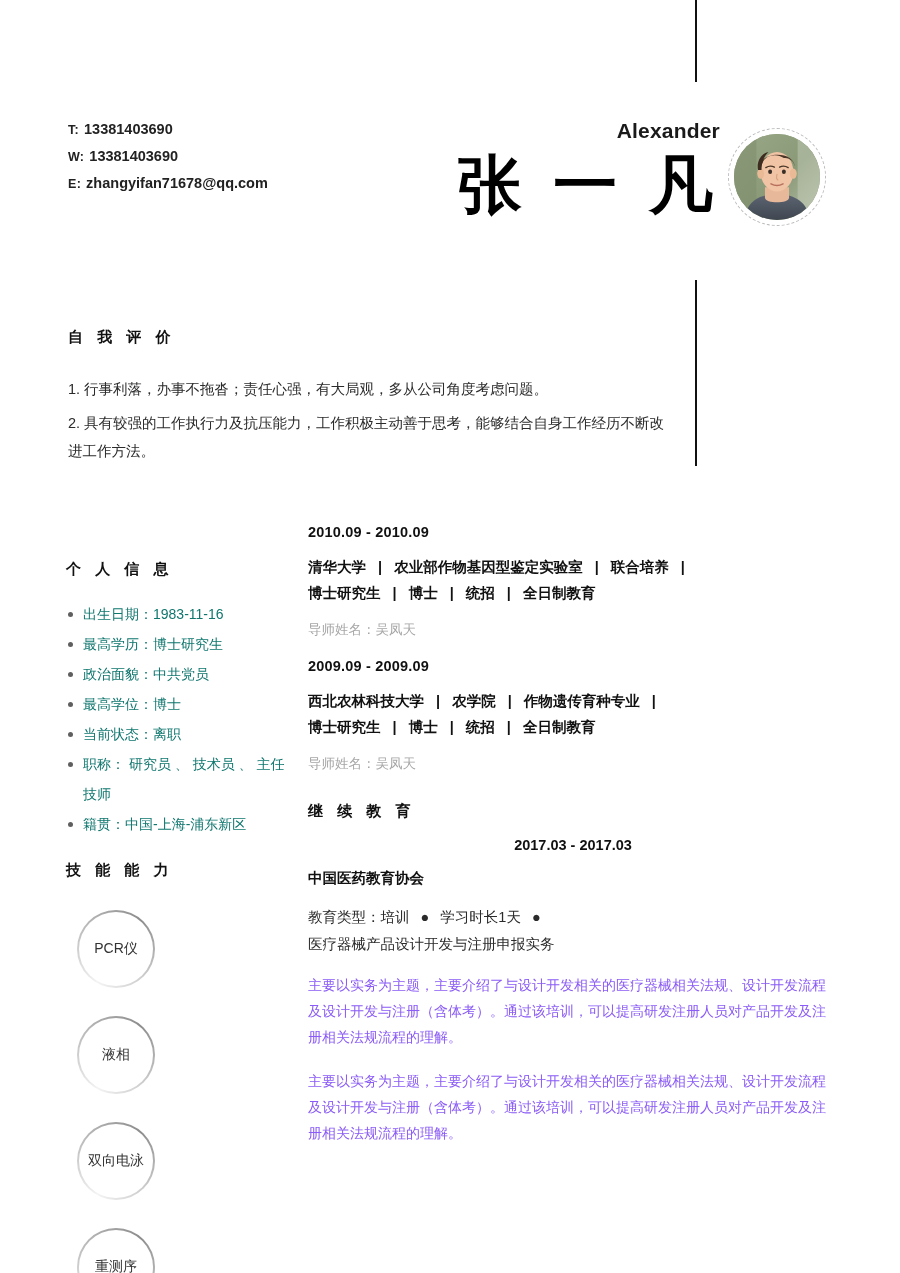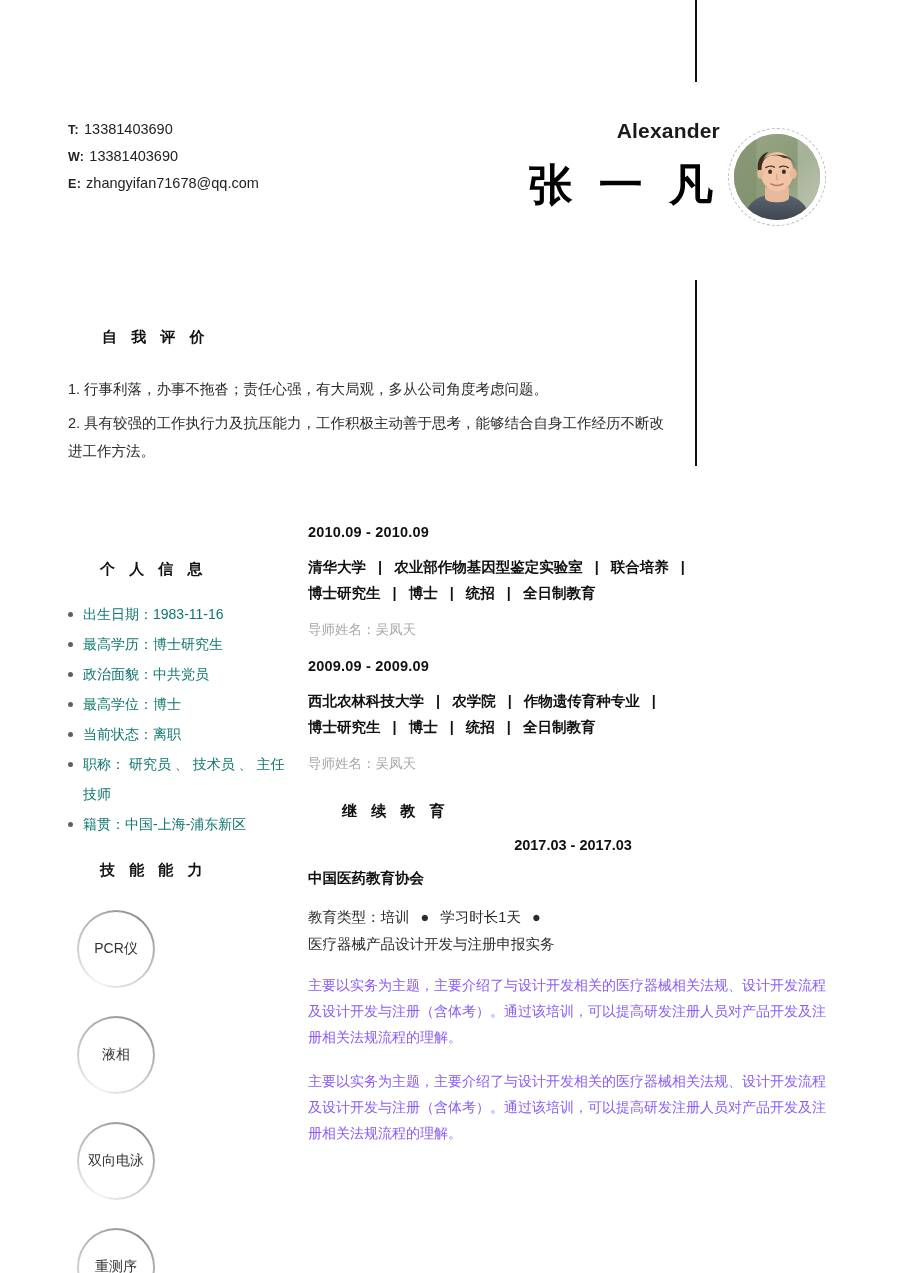--- a/index.html
+++ b/index.html
@@ -24,52 +24,51 @@
 
   .contact { position: absolute; left: 68px; top: 116px; }
   .contact-row {
     display: flex; align-items: baseline;
     font-size: 14.5px; line-height: 26px; color: #222;
   }
   .contact-label {
     font-weight: bold; font-size: 12.5px; margin-right: 5px;
     letter-spacing: .3px;
   }
-  .contact-value { font-size: 14.5px; }
+  .contact-value { font-size: 14.5px; font-weight: bold; }
 
   .nameblock {
     position: absolute; left: 430px; top: 104px; width: 290px;
     text-align: right;
     margin-top: 12px;
   }
   .name-en {
     font-size: 21px; font-weight: bold; color: #1a1a1a;
     letter-spacing: .2px; line-height: 30px;
   }
   .name-cn {
-    font-size: 44px; font-weight: bold; color: #000;
+    font-size: 64px; font-weight: bold; color: #000;
     letter-spacing: 7px; line-height: 70px; margin-top: 4px;
   }
 
   .avatar {
     position: absolute; left: 728px; top: 128px;
     width: 98px; height: 98px; border-radius: 50%;
     border: 1.5px dashed #bdbdbd; padding: 5px;
   }
   .avatar-inner {
     width: 100%; height: 100%; border-radius: 50%; overflow: hidden;
     position: relative; background: #8d9b7e;
   }
   .avatar-inner svg { display: block; width: 100%; height: 100%; }
 
   
   .sec-title {
     font-size: 15px; font-weight: bold; color: #111;
     letter-spacing: 5px;
-    margin-left: 34px;
   }
 
   
   .selfeval { position: absolute; left: 68px; top: 328px; width: 600px; }
   .selfeval .sec-title { margin-bottom: 28px; }
   .selfeval p {
     font-size: 14.5px; line-height: 28px; color: #2b2b2b;
     margin-bottom: 6px;
   }
 

